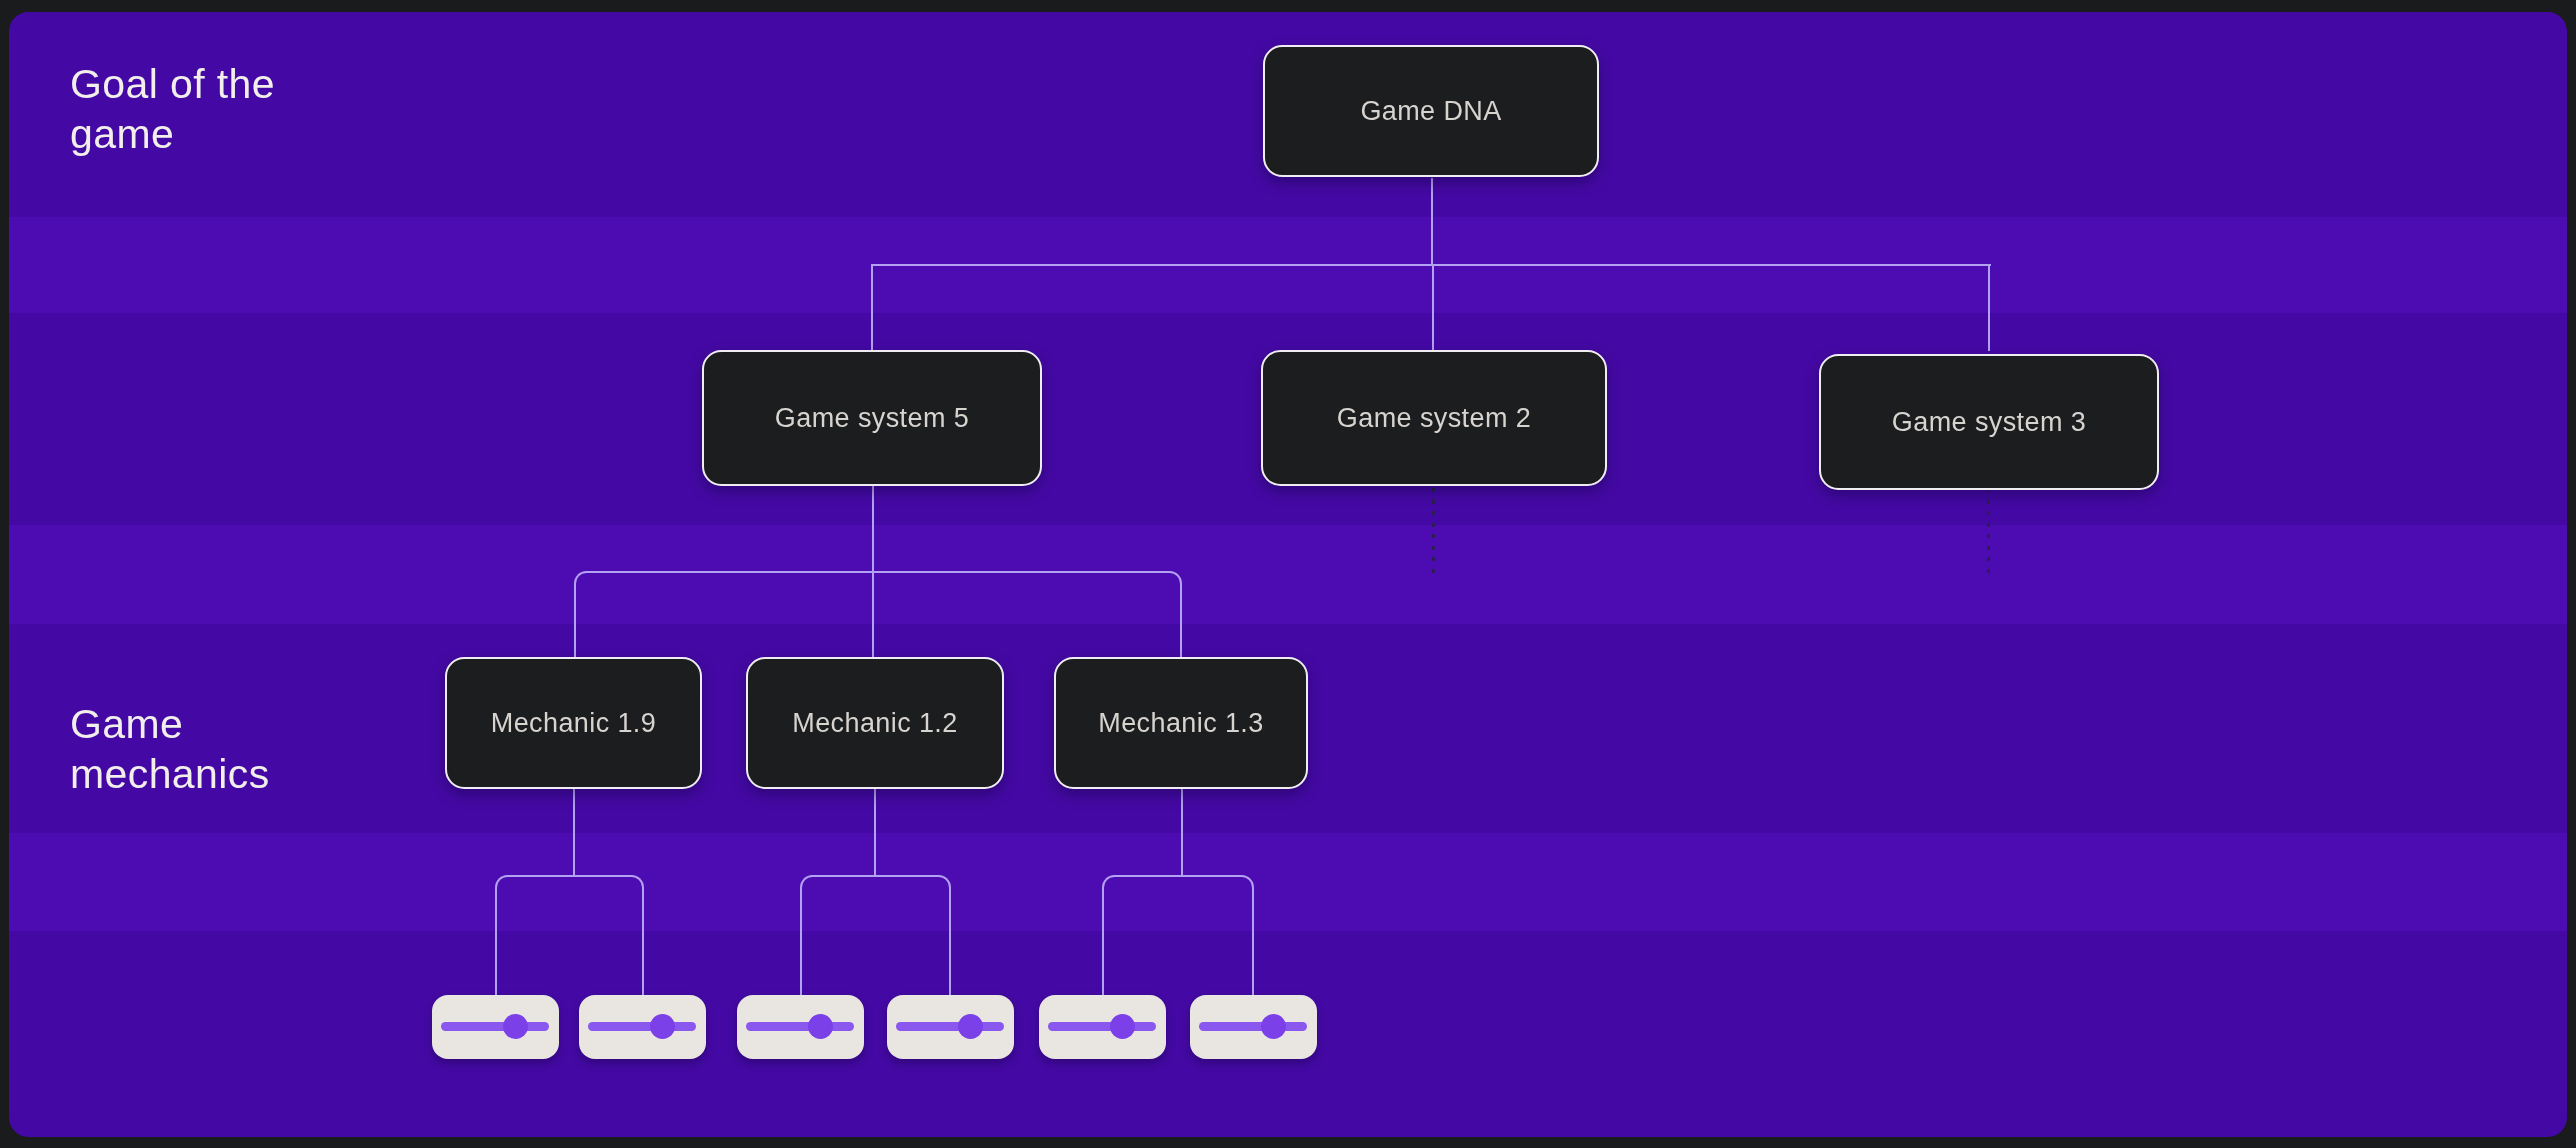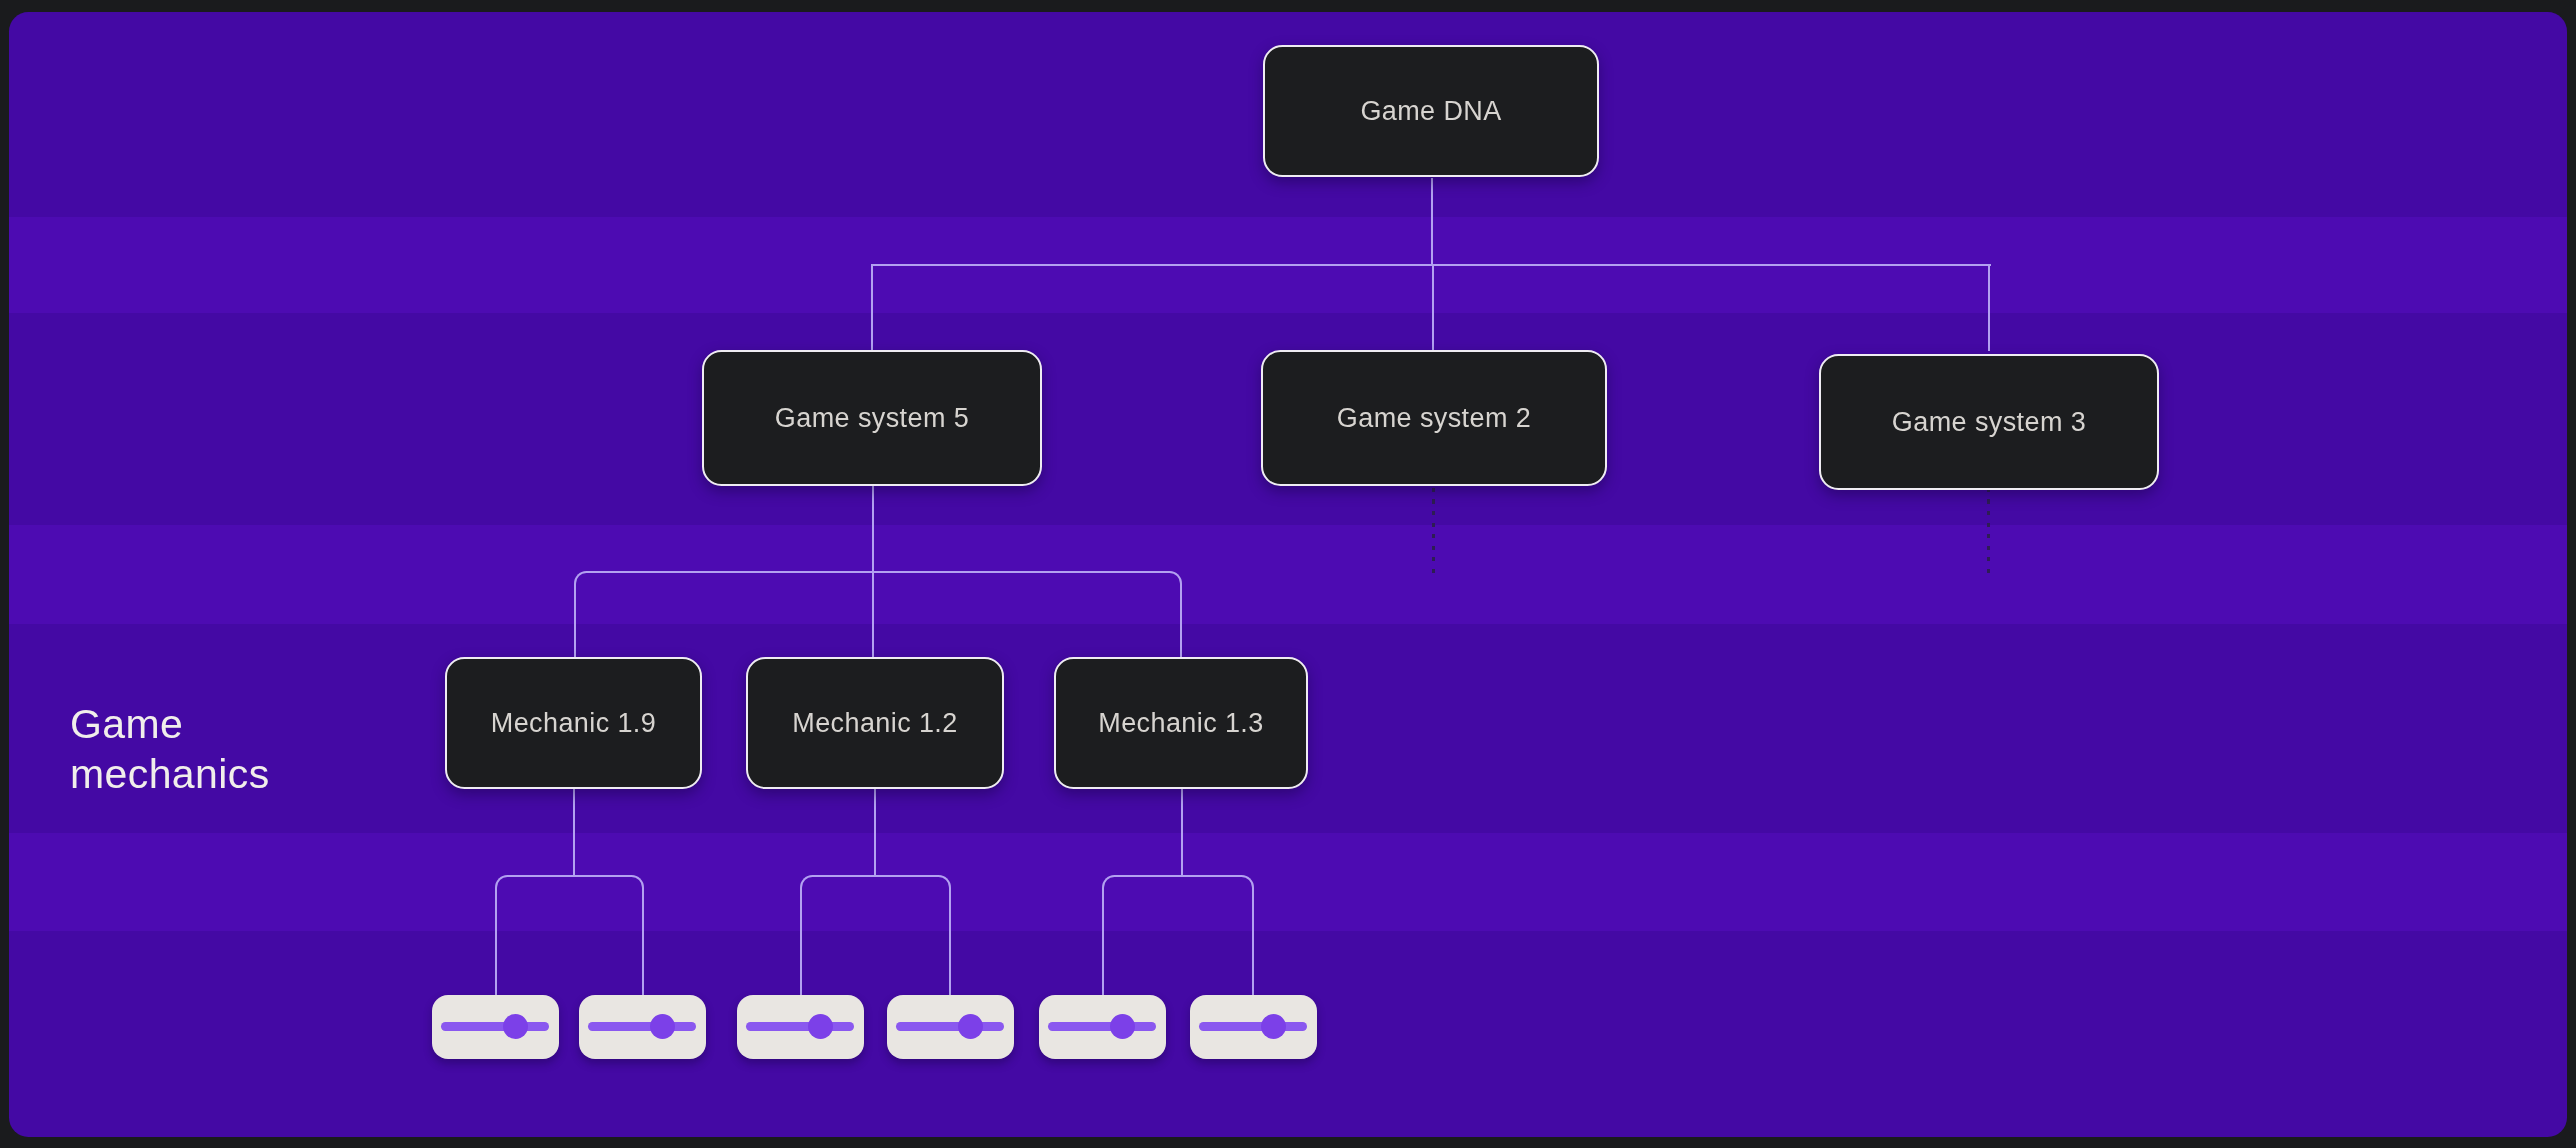--- a/index.html
+++ b/index.html
@@ -40,20 +40,22 @@
 </head>
 <body>
 
 <div id="canvas">
   <div id="panel"></div>
 
   <div class="band b1"></div>
   <div class="band b2"></div>
   <div class="band b3"></div>
 
+  <div class="row-label" style="top:59px">Goal of the
+game</div>
   <div class="row-label" style="top:699px">Game
 mechanics</div>
 
   <div class="vline" style="left:1431px;top:178px;height:87px"></div>
   <div class="hline" style="left:871px;top:264px;width:1120px"></div>
   <div class="vline" style="left:871px;top:264px;height:87px"></div>
   <div class="vline" style="left:1432px;top:266px;height:84px"></div>
   <div class="vline" style="left:1988px;top:264px;height:87px"></div>
 
   <div class="dotted" style="left:1432px;top:488px;height:91px"></div>

